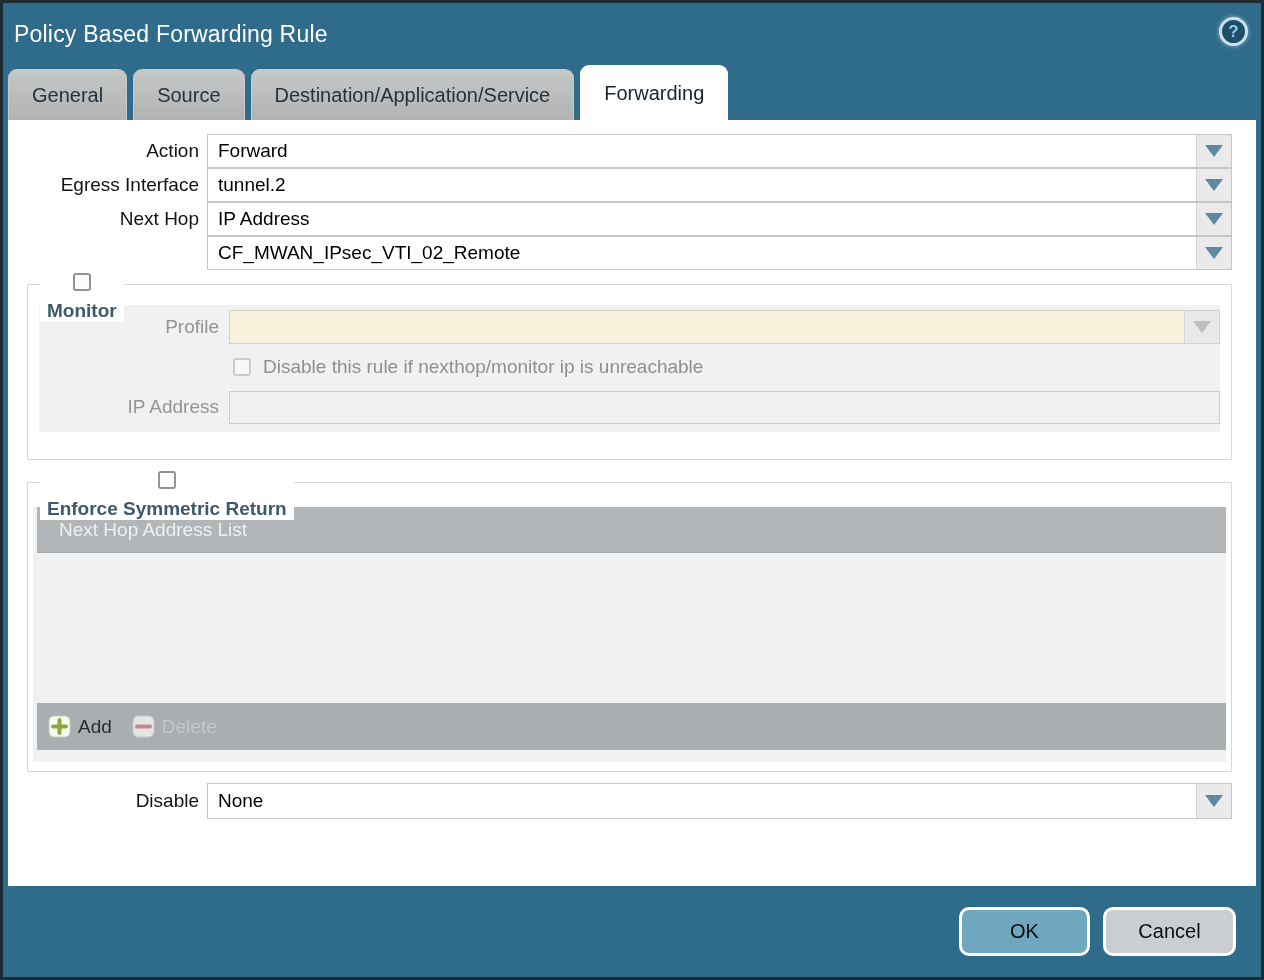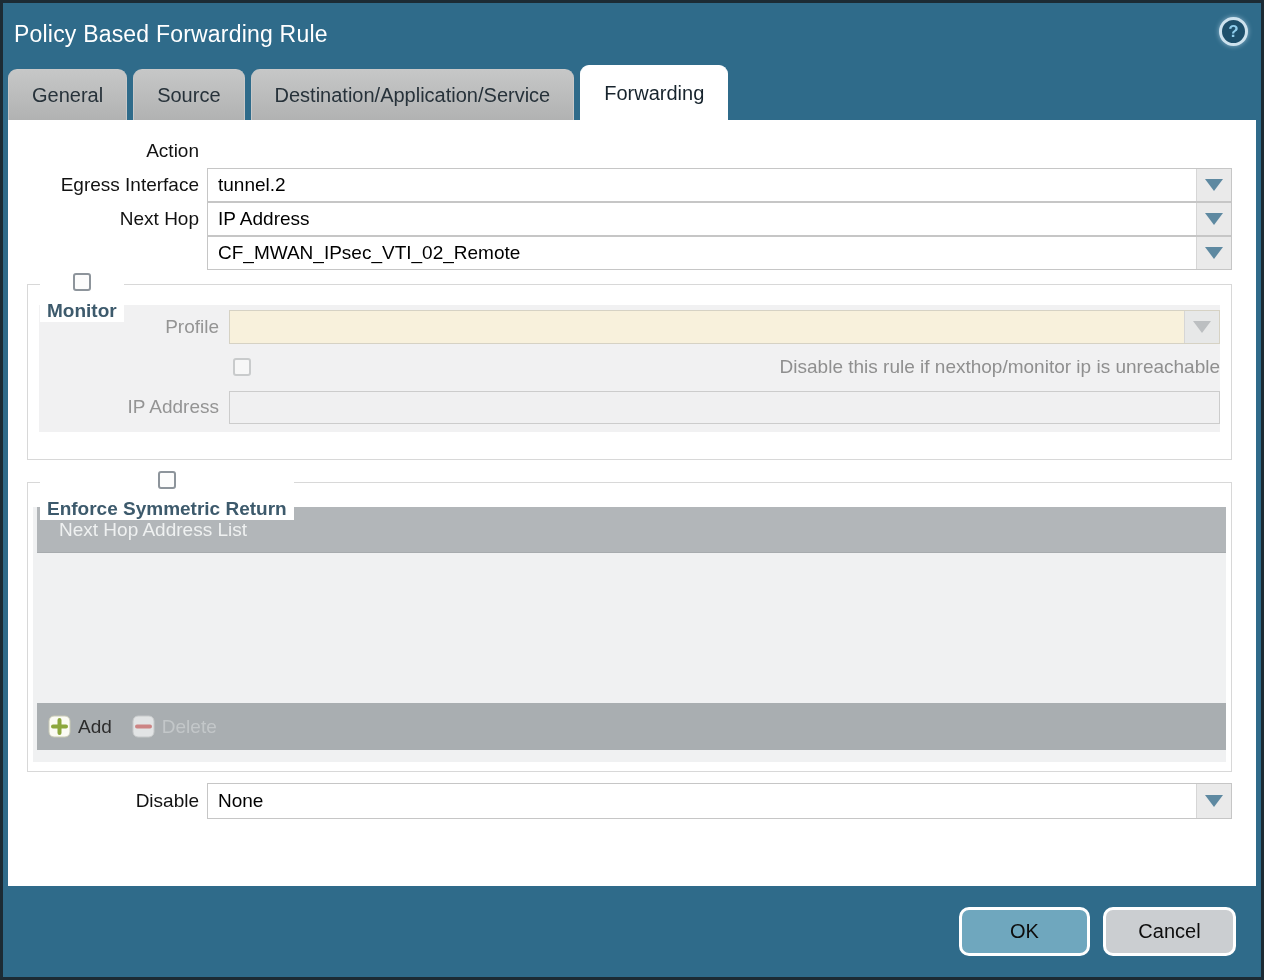--- a/index.html
+++ b/index.html
@@ -35,21 +35,21 @@
 
   .fieldset{position:relative;border:1px solid #d8d8d8;margin:20px 24px 0 19px;}
   .legend{position:absolute;top:-12px;left:12px;background:#ffffff;padding:0 7px;display:flex;align-items:center;gap:9px;
           font-size:19px;font-weight:bold;color:#3d5a6c;flex-direction:column;}
   .cb{flex:none;width:18px;height:18px;border:2px solid #8d949b;border-radius:3px;background:#fcfcfc;cursor:pointer;}
   .cb.disabled{border-color:#c9cbcc;background:#f7f7f7;cursor:default;}
 
   .panel{background:#f1f1f2;margin:20px 11px 10px 11px;padding:9px 0 12px 0;}
   .frow2{display:flex;align-items:center;height:26px;margin:0 0 0 0;}
   .flabel2{flex:none;width:190px;text-align:right;padding-right:10px;font-size:19px;color:#949494;}
-  .checkrow{display:flex;align-items:center;gap:12px;margin:15px 0 15px 194px;font-size:19px;color:#8f8f8f;height:24px;justify-content:space-between;}
+  .checkrow{display:flex;align-items:center;gap:12px;margin:15px 0 15px 194px;font-size:19px;color:#8f8f8f;height:24px;}
   .tinput{flex:1;height:33px;border:1px solid #cccccc;background:#f0f0f1;margin-right:0;}
 
   .panel2{background:#f0f1f2;margin:24px 5px 11px 5px;padding:0 0 12px 4px;}
   .thead{height:46px;background:#b2b6b9;border-bottom:1px solid #a7abae;display:flex;align-items:center;
          padding-left:22px;color:#eff1f1;font-size:19px;}
   .tbody{height:150px;background:#f0f1f2;}
   .tfoot{height:47px;background:#a9aeb1;display:flex;align-items:center;gap:20px;padding-left:11px;}
   .tbtn{display:flex;align-items:center;gap:7px;font-size:19px;cursor:pointer;}
   .tbtn.add{color:#2c2c2c;}
   .tbtn.del{color:#c3c7c9;cursor:default;}
@@ -74,20 +74,26 @@
     <div class="tab">General</div>
     <div class="tab">Source</div>
     <div class="tab">Destination/Application/Service</div>
     <div class="tab active">Forwarding</div>
   </div>
 
   <div class="content">
 
     <div class="frow">
       <div class="flabel">Action</div>
+      <div class="combo">
+        <div class="ctext">Forward</div>
+        <div class="cbtn">
+            <span class="tri"></span>
+          </div>
+      </div>
     </div>
 
     <div class="frow">
       <div class="flabel">Egress Interface</div>
       <div class="combo">
         <div class="ctext">tunnel.2</div>
         <div class="cbtn">
             <span class="tri"></span>
           </div>
       </div>

